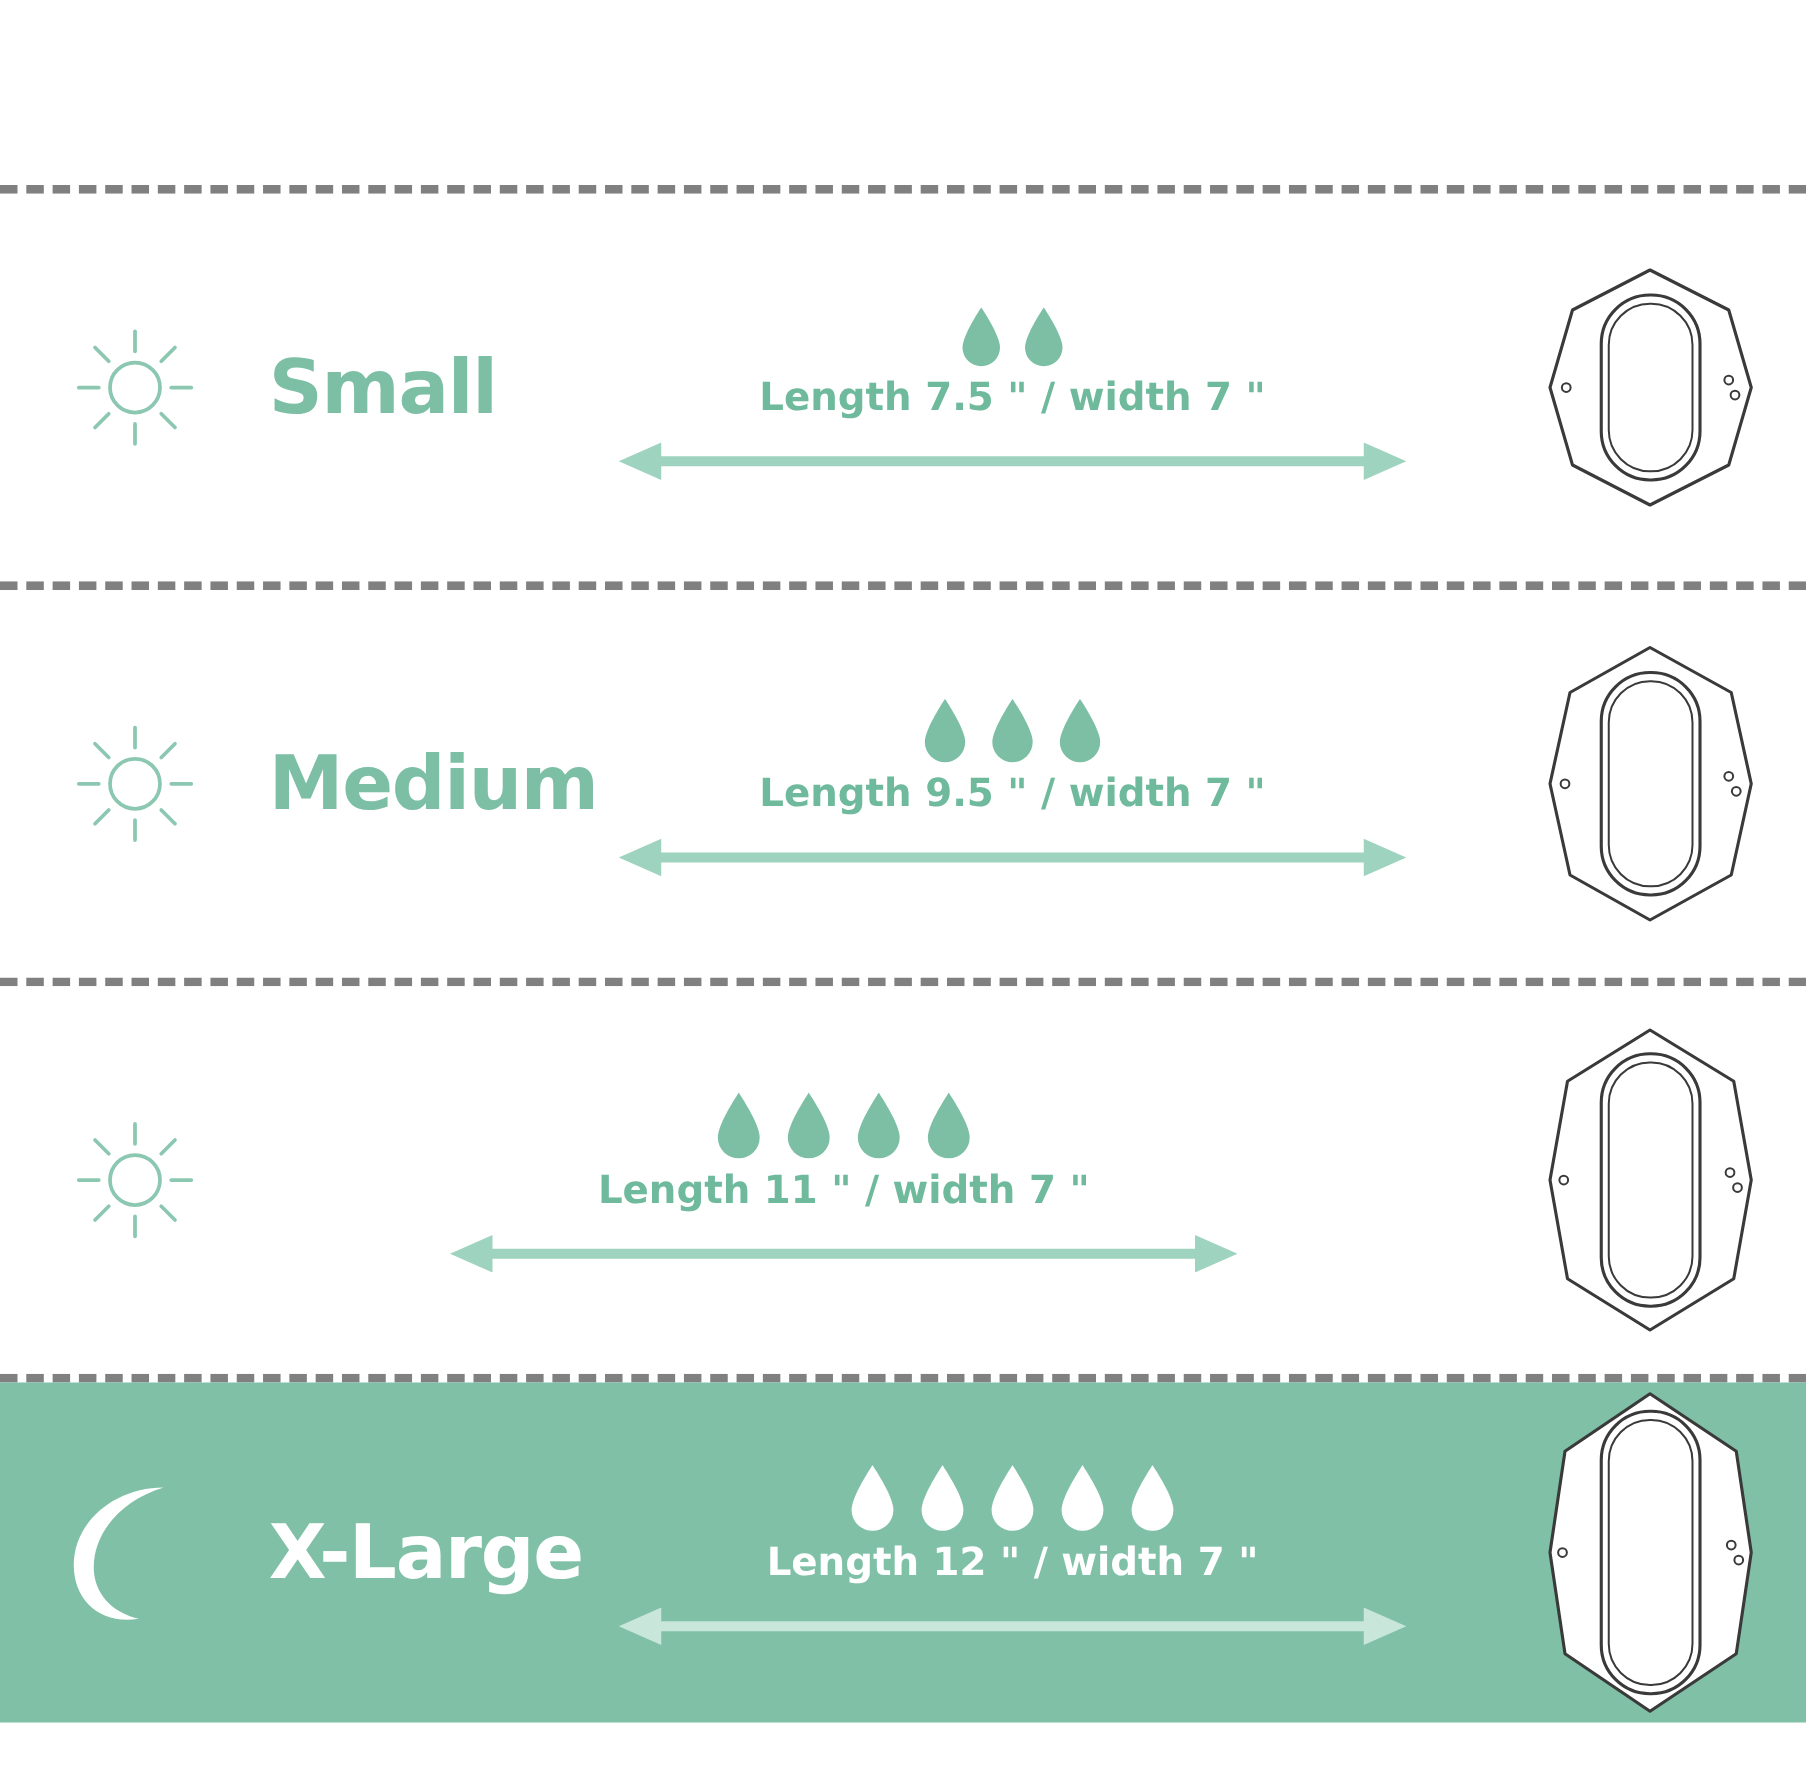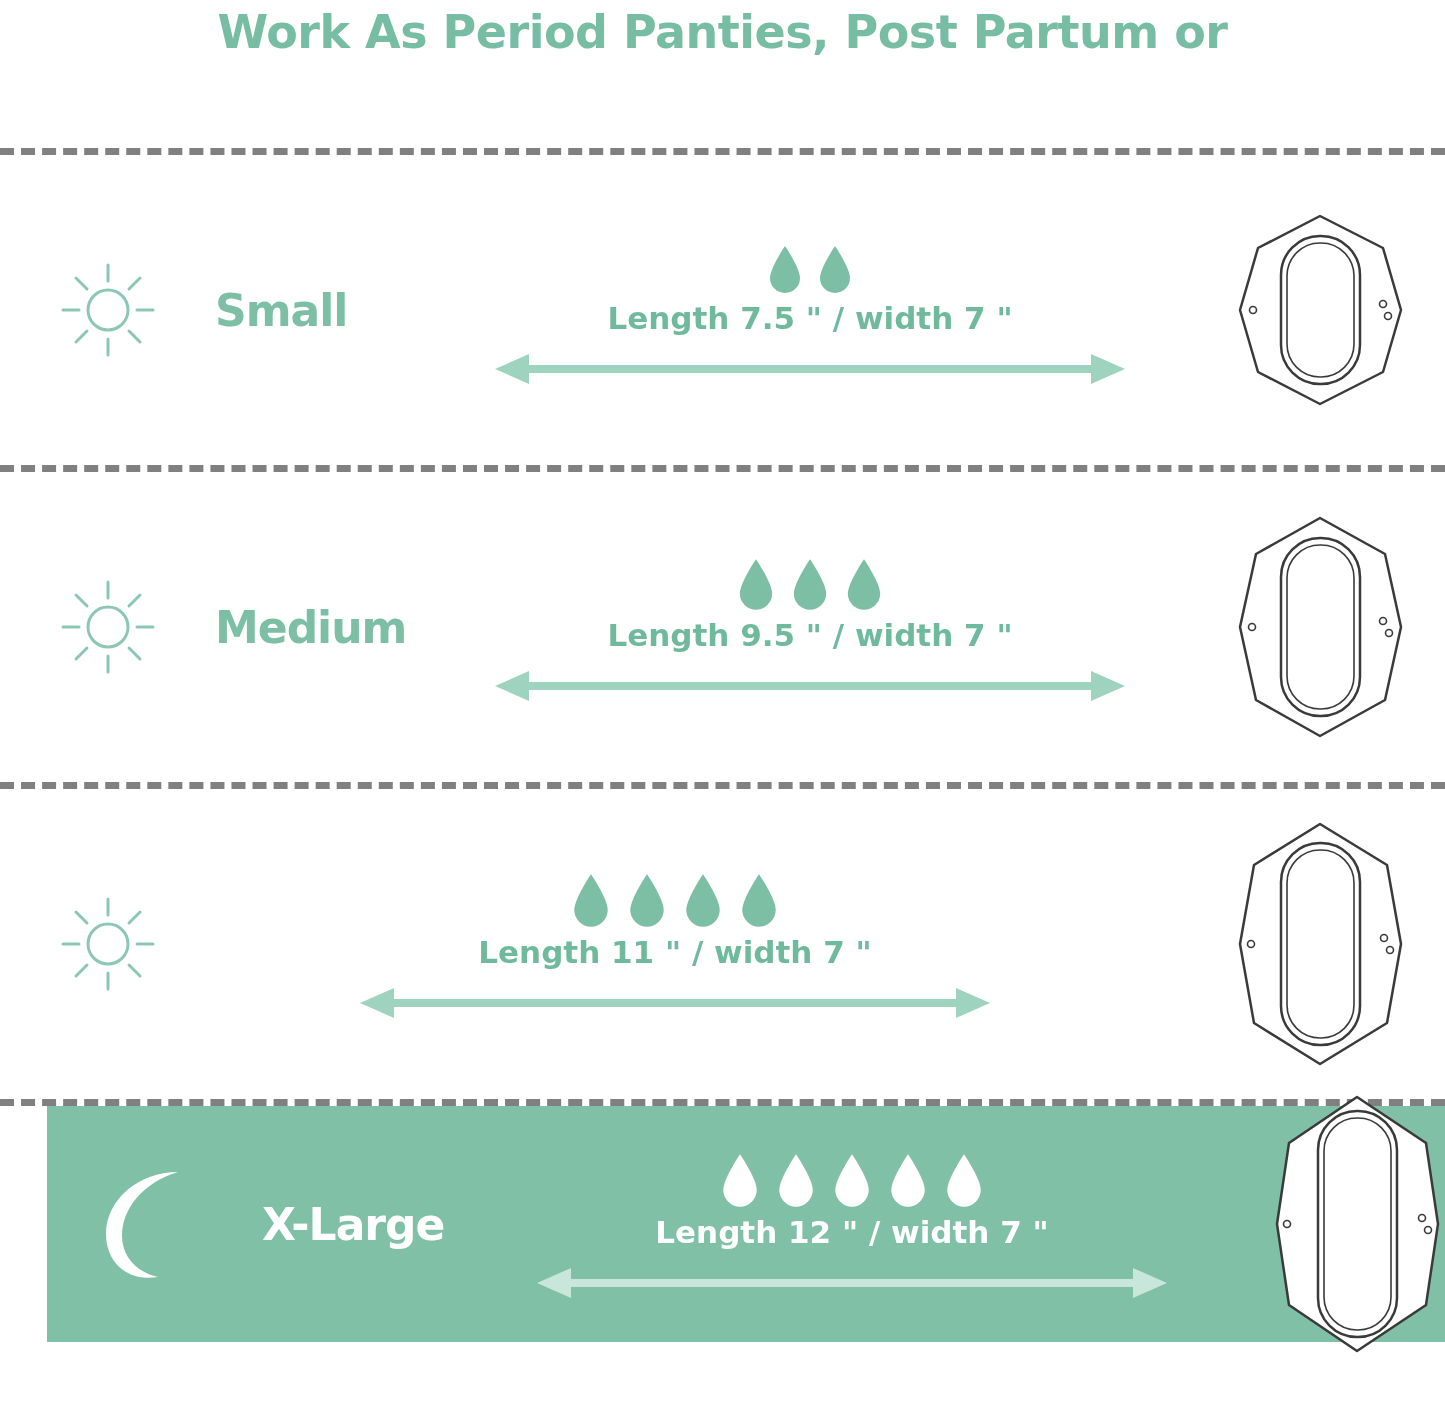--- a/index.html
+++ b/index.html
@@ -46,37 +46,36 @@
   .row {
     position: relative;
     display: flex;
     align-items: center;
     height: 310px;
     box-sizing: border-box;
     background: #ffffff;
   }
   .row.highlight {
     background: #7fc0a7;
-    height: 236px;
-    margin-left: 47px;
+    height: 272px;
   }
 
   .cell-icon {
     width: 215px;
     display: flex;
     align-items: center;
     justify-content: center;
     flex: 0 0 auto;
   }
   .cell-label {
     width: 270px;
     flex: 0 0 auto;
     color: #7cbfa5;
     font-weight: bold;
-    font-size: 44px;
+    font-size: 60px;
     letter-spacing: -1px;
     white-space: nowrap;
   }
   .row.highlight .cell-label { color: #ffffff; }
 
   .cell-middle {
     flex: 1 1 auto;
     position: relative;
     height: 100%;
     display: flex;
@@ -120,21 +119,20 @@
   }
 
   svg { display: block; }
 </style>
 </head>
 <body>
 
 <div class="sheet">
 
   <div class="title">
-    <span class="title-line">Work As Period Panties, Post Partum or</span>
   </div>
 
   <div class="dashed"></div>
 
   <div class="row">
     <div class="cell-icon">
       <span>
         <svg width="110" height="110" viewBox="0 0 110 110">
           <circle cx="55" cy="55" r="20" fill="none" stroke="#8cc8b1" stroke-width="3"></circle>
           <g stroke="#8cc8b1" stroke-width="3" stroke-linecap="round">

